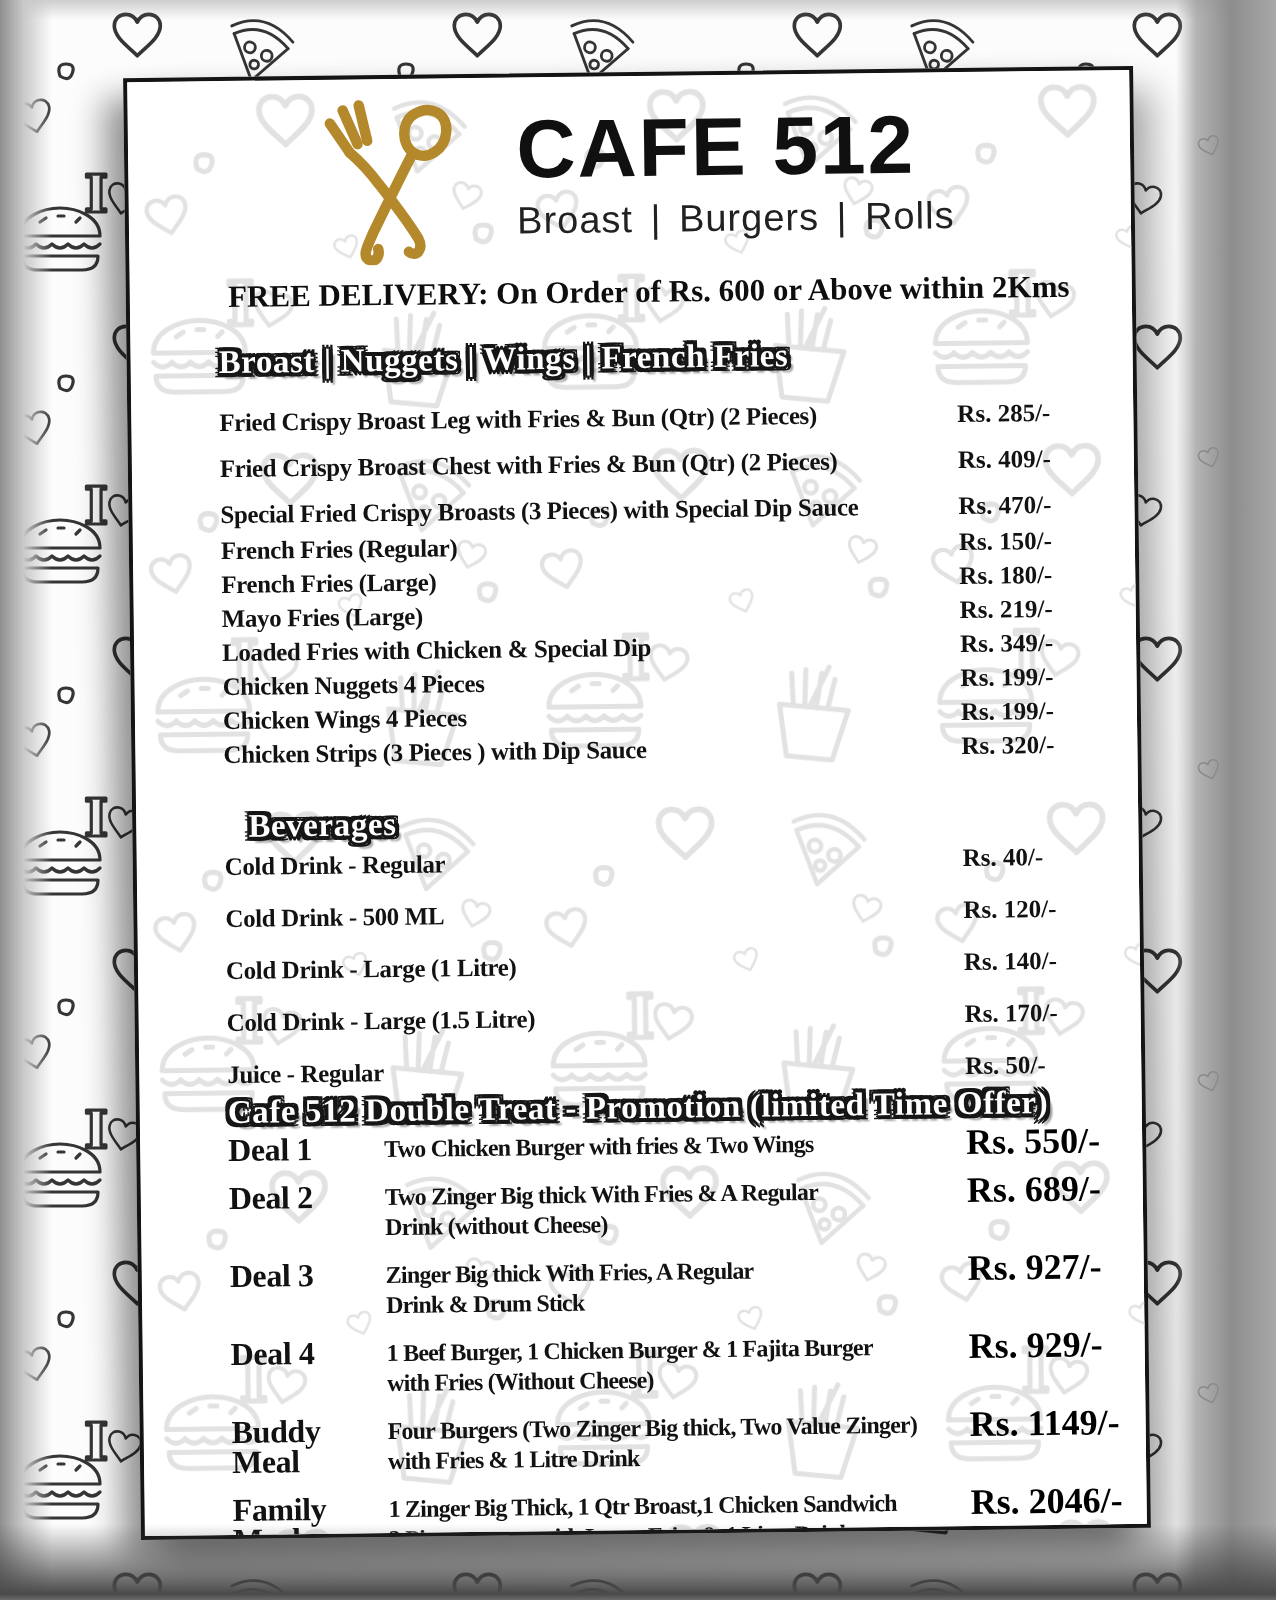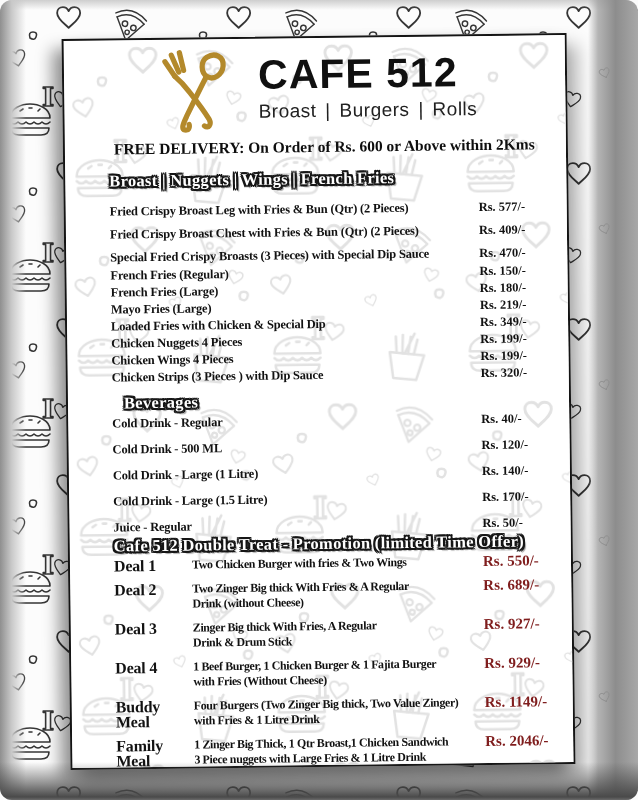--- a/index.html
+++ b/index.html
@@ -1,21 +1,21 @@
 <!DOCTYPE html>
 <html><head>
 <meta charset="utf-8">
 <style>
   html,body{margin:0;padding:0;}
   body{
     width:638px;height:800px;overflow:hidden;position:relative;
     background:#fbfbfb;
     font-family:"Liberation Sans",sans-serif;
   }
-  .stage{position:absolute;inset:0;overflow:hidden;border-radius:12px;}
+  .stage{position:absolute;inset:0;overflow:hidden;}
   svg.defs-only{position:absolute;width:0;height:0;}
   .bg-doodles{position:absolute;inset:0;z-index:0;}
   .edge{position:absolute;z-index:3;pointer-events:none;}
   .edge-left{left:0;top:0;width:26px;height:100%;
     background:linear-gradient(to right,#8f8f8f 0,#c9c9c9 45%,rgba(255,255,255,0) 100%);}
   .edge-right{right:0;top:0;width:50px;height:100%;
     background:linear-gradient(to right,rgba(170,170,170,0) 0,rgba(160,160,160,.78) 20%,#8d8d8d 55%,#a8a8a8 100%);}
   .edge-bottom{left:0;bottom:0;width:100%;height:38px;
     background:linear-gradient(to bottom,rgba(80,80,80,0) 0,rgba(64,64,64,.55) 55%,#4a4a4a 92%,#6a6a6a 100%);}
   .edge-top{left:0;top:0;width:100%;height:10px;
@@ -43,37 +43,37 @@
     font-family:"Liberation Serif",serif;font-weight:700;font-size:16.5px;line-height:26px;letter-spacing:.3px;
     color:#ffffff;
     text-shadow:
       -2px -2px 0 #161616,-2px 0 0 #161616,-2px 2px 0 #161616,
       0 -2px 0 #161616,0 2px 0 #161616,
       2px -2px 0 #161616,2px 0 0 #161616,2px 2px 0 #161616,
       -1px -1px 0 #161616,1px -1px 0 #161616,-1px 1px 0 #161616,1px 1px 0 #161616,
       3px 3px 1px rgba(0,0,0,.38);
   }
   .sec-title.promo{line-height:24px;margin-top:0;}
-  .sec-title.bev{margin-top:6px;padding-left:12px;}
+  .sec-title.bev{margin-top:16px;padding-left:12px;}
 
   .items .mrow{display:flex;align-items:flex-start;height:14px;margin-bottom:9px;}
   .items.grpA{margin-top:10px;}
   .items.grpB{margin-top:4px;}
   .items.grpB .mrow{margin-bottom:3px;}
   .items.grpBev{margin-top:0;}
   .items.grpBev .mrow{margin-bottom:12px;}
   .items .mrow:last-child{margin-bottom:0;}
   .item-name{flex:1;white-space:nowrap;font-family:"Liberation Serif",serif;font-weight:700;font-size:12.5px;line-height:14px;letter-spacing:-.2px;color:#121212;}
   .item-price{width:62px;flex:none;white-space:nowrap;font-family:"Liberation Serif",serif;font-weight:700;font-size:12.5px;line-height:14px;color:#121212;}
   .deals{margin-top:0;}
   .deal{display:flex;align-items:flex-start;margin-bottom:9px;}
   .deal:last-child{margin-bottom:0;}
   .deal-label{width:78px;flex:none;font-family:"Liberation Serif",serif;font-weight:700;font-size:16px;line-height:15px;letter-spacing:-.2px;color:#121212;}
   .deal-desc{flex:1;padding-right:6px;white-space:pre-line;font-family:"Liberation Serif",serif;font-weight:700;font-size:12px;line-height:15px;letter-spacing:-.4px;color:#121212;}
-  .deal-price{width:62px;flex:none;white-space:nowrap;font-family:"Liberation Serif",serif;font-weight:700;font-size:15px;line-height:15px;color:#7f1d1d;}
+  .deal-price{width:62px;flex:none;white-space:nowrap;font-family:"Liberation Serif",serif;font-weight:700;font-size:18px;line-height:15px;color:#000000;}
 </style>
 </head>
 <body>
 
 <svg class="defs-only" aria-hidden="true">
   <defs>
     <path id="heart" d="M11 19 C7 15 1 11 1 6 C1 3 3.2 1 6 1 C8.2 1 10 2.2 11 4.4 C12 2.2 13.8 1 16 1 C18.8 1 21 3 21 6 C21 11 15 15 11 19 Z"></path>
     <g id="fries">
       <path d="M6 16 L4 2 M11 16 L10 0 M16 16 L17 1 M21 16 L23 3 M13 16 L20 -2"></path>
       <path d="M0 16 L5 38 L25 38 L30 16 Z"></path>
@@ -154,21 +154,21 @@
       </div>
 
       <div class="delivery">FREE DELIVERY: On Order of Rs. 600 or Above within 2Kms</div>
 
       <div class="sec-title">Broast | Nuggets | Wings | French Fries</div>
 
       <div class="items grpA">
 
           <div class="mrow">
             <span class="item-name">Fried Crispy Broast Leg with Fries &amp; Bun (Qtr) (2 Pieces)</span>
-            <span class="item-price">Rs. 577/-</span>
+            <span class="item-price">Rs. 285/-</span>
           </div>
 
           <div class="mrow">
             <span class="item-name">Fried Crispy Broast Chest with Fries &amp; Bun (Qtr) (2 Pieces)</span>
             <span class="item-price">Rs. 409/-</span>
           </div>
 
           <div class="mrow">
             <span class="item-name">Special Fried Crispy Broasts (3 Pieces) with Special Dip Sauce</span>
             <span class="item-price">Rs. 470/-</span>

